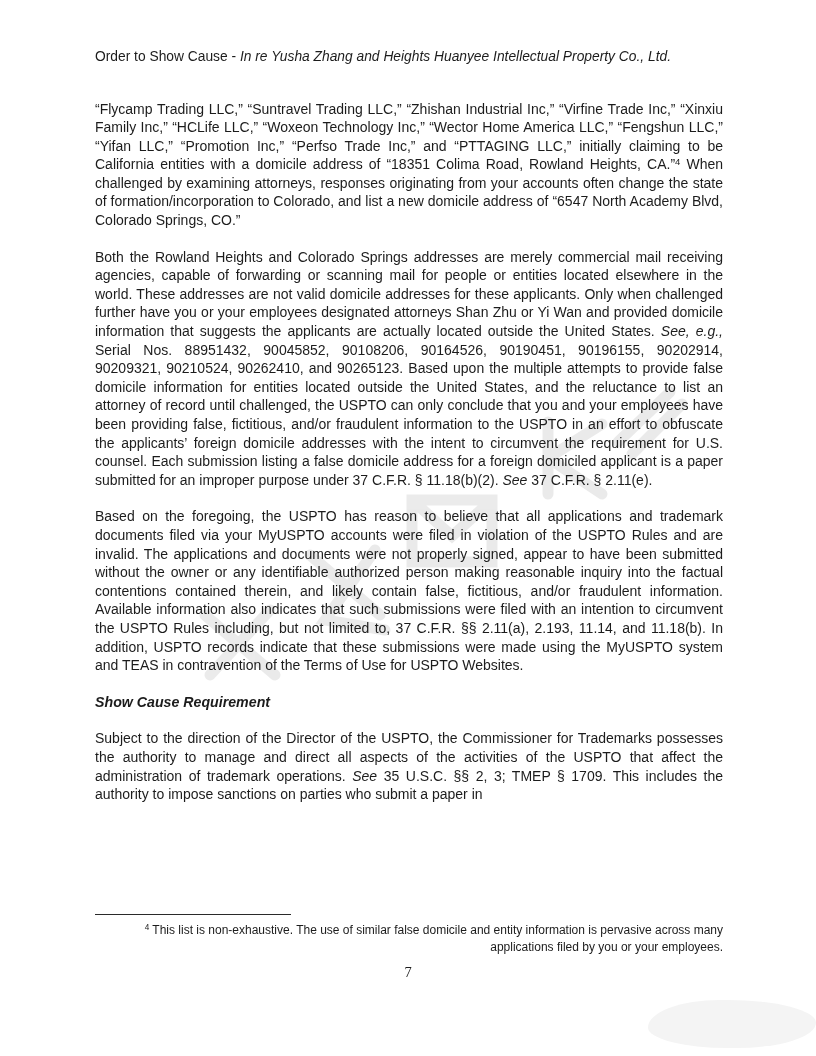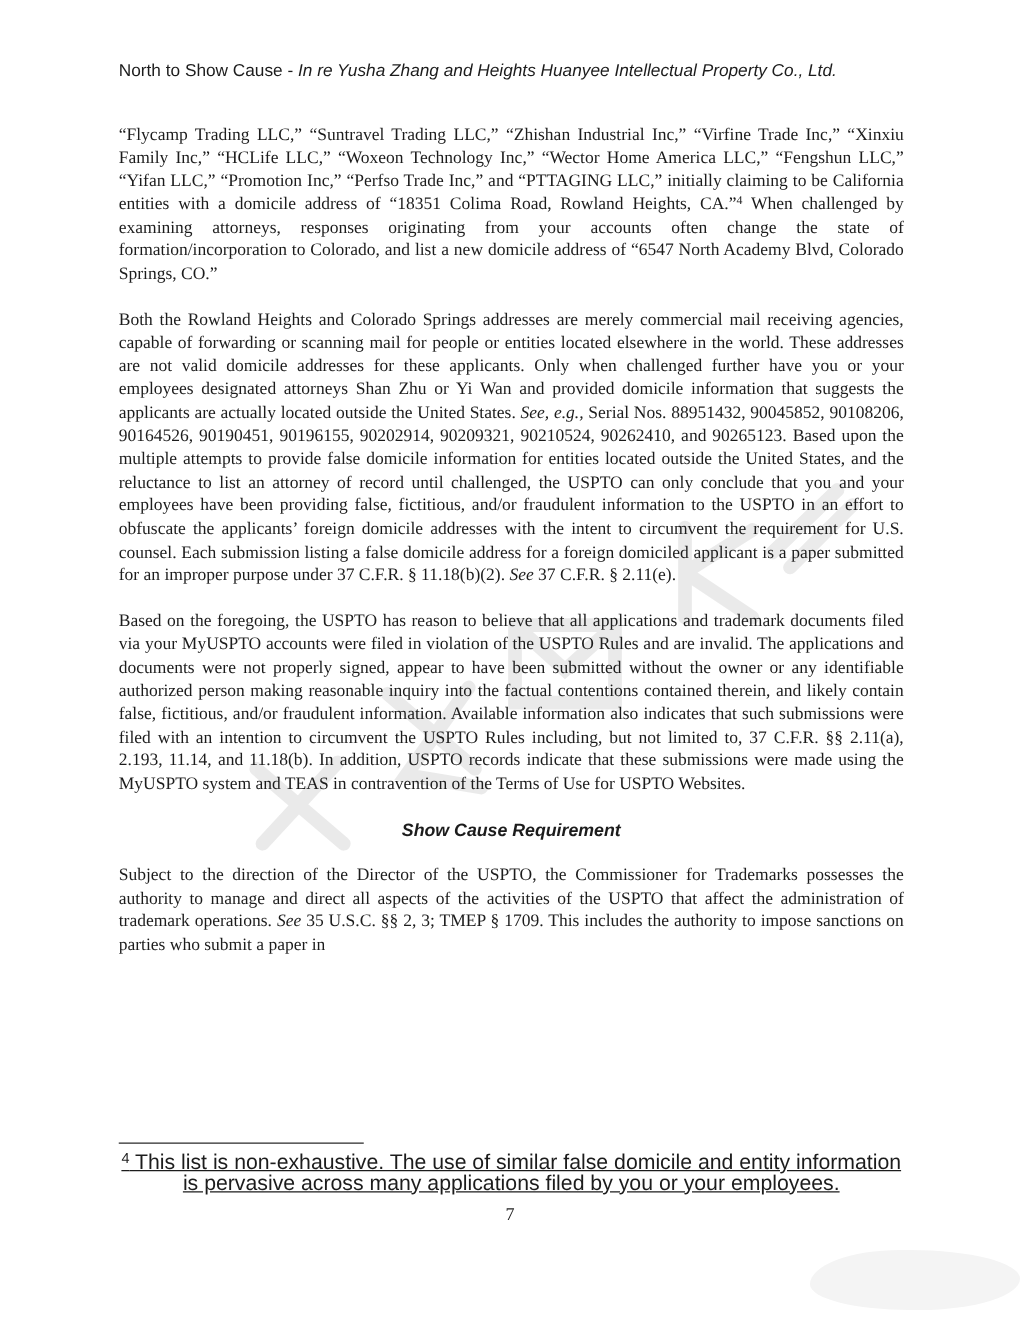--- a/index.html
+++ b/index.html
@@ -27,29 +27,27 @@
     font-size: 13.8px;
     line-height: 18.5px;
     margin: 0 0 33px 0;
     white-space: nowrap;
   }
   .body-para {
     font-size: 14px;
     line-height: 18.6px;
     text-align: justify;
     margin: 0 0 18px 0;
-    font-family: Liberation Serif, serif;
   }
   .section-heading {
     font-size: 14.2px;
     line-height: 18.6px;
     font-weight: bold;
     font-style: italic;
     margin: 0 0 18px 0;
-    text-align: center;
   }
   .seg-normal { font-style: normal; }
   .seg-italic { font-style: italic; }
   .seg-sup {
     font-size: 0.68em;
     position: relative;
     top: -0.45em;
     line-height: 0;
   }
   .footnote-block {
@@ -59,24 +57,23 @@
     width: 628px;
     z-index: 2;
   }
   .footnote-rule {
     width: 196px;
     height: 0;
     border-top: 1.6px solid #2a2a2a;
     margin-bottom: 7px;
   }
   .footnote-text {
-    font-size: 17px;
+    font-size: 12px;
     line-height: 16.5px;
-    text-align: center;
-    text-decoration: underline;
+    text-align: right;
   }
   .page-number {
     position: absolute;
     left: 0;
     top: 964px;
     width: 100%;
     text-align: center;
     font-family: "Liberation Serif", "DejaVu Serif", serif;
     font-size: 14.5px;
     z-index: 2;
@@ -113,21 +110,21 @@
       <path d="M160,225 L230,285 M225,220 L175,290 L235,300"></path>
       <path d="M262,170 L342,170 L342,232 L262,232 Z M262,170 L302,206 L342,170"></path>
       <path d="M398,92 L398,164 M398,128 L452,94 M398,128 L452,164"></path>
       <path d="M468,112 L520,62 M482,124 L532,74"></path>
     </g>
   </svg>
 
   <div class="corner-watermark"></div>
 
   <div class="content">
-    <div class="doc-header"><span class="seg-normal">North to Show Cause - </span><span class="seg-italic">In re Yusha Zhang and Heights Huanyee Intellectual Property Co., Ltd.</span></div>
+    <div class="doc-header"><span class="seg-normal">Order to Show Cause - </span><span class="seg-italic">In re Yusha Zhang and Heights Huanyee Intellectual Property Co., Ltd.</span></div>
 
     <p class="body-para"><span class="seg-normal">“Flycamp Trading LLC,” “Suntravel Trading LLC,” “Zhishan Industrial Inc,” “Virfine Trade Inc,” “Xinxiu Family Inc,” “HCLife LLC,” “Woxeon Technology Inc,” “Wector Home America LLC,” “Fengshun LLC,” “Yifan LLC,” “Promotion Inc,” “Perfso Trade Inc,” and “PTTAGING LLC,” initially claiming to be California entities with a domicile address of “18351 Colima Road, Rowland Heights, CA.”</span><span class="seg-sup">4</span><span class="seg-normal">  When challenged by examining attorneys, responses originating from your accounts often change the state of formation/incorporation to Colorado, and list a new domicile address of “6547 North Academy Blvd, Colorado Springs, CO.”</span></p>
 
     <p class="body-para"><span class="seg-normal">Both the Rowland Heights and Colorado Springs addresses are merely commercial mail receiving agencies, capable of forwarding or scanning mail for people or entities located elsewhere in the world. These addresses are not valid domicile addresses for these applicants. Only when challenged further have you or your employees designated attorneys Shan Zhu or Yi Wan and provided domicile information that suggests the applicants are actually located outside the United States. </span><span class="seg-italic">See, e.g.,</span><span class="seg-normal"> Serial Nos. 88951432, 90045852, 90108206, 90164526, 90190451, 90196155, 90202914, 90209321, 90210524, 90262410, and 90265123. Based upon the multiple attempts to provide false domicile information for entities located outside the United States, and the reluctance to list an attorney of record until challenged, the USPTO can only conclude that you and your employees have been providing false, fictitious, and/or fraudulent information to the USPTO in an effort to obfuscate the applicants’ foreign domicile addresses with the intent to circumvent the requirement for U.S. counsel. Each submission listing a false domicile address for a foreign domiciled applicant is a paper submitted for an improper purpose under 37 C.F.R. § 11.18(b)(2).  </span><span class="seg-italic">See</span><span class="seg-normal"> 37 C.F.R. § 2.11(e).</span></p>
 
     <p class="body-para"><span class="seg-normal">Based on the foregoing, the USPTO has reason to believe that all applications and trademark documents filed via your MyUSPTO accounts were filed in violation of the USPTO Rules and are invalid. The applications and documents were not properly signed, appear to have been submitted without the owner or any identifiable authorized person making reasonable inquiry into the factual contentions contained therein, and likely contain false, fictitious, and/or fraudulent information. Available information also indicates that such submissions were filed with an intention to circumvent the USPTO Rules including, but not limited to, 37 C.F.R. §§ 2.11(a), 2.193, 11.14, and 11.18(b). In addition, USPTO records indicate that these submissions were made using the MyUSPTO system and TEAS in contravention of the Terms of Use for USPTO Websites.</span></p>
 
     <h2 class="section-heading">Show Cause Requirement</h2>
 
     <p class="body-para"><span class="seg-normal">Subject to the direction of the Director of the USPTO, the Commissioner for Trademarks possesses the authority to manage and direct all aspects of the activities of the USPTO that affect the administration of trademark operations. </span><span class="seg-italic">See</span><span class="seg-normal"> 35 U.S.C. §§ 2, 3; TMEP § 1709. This includes the authority to impose sanctions on parties who submit a paper in</span></p>

